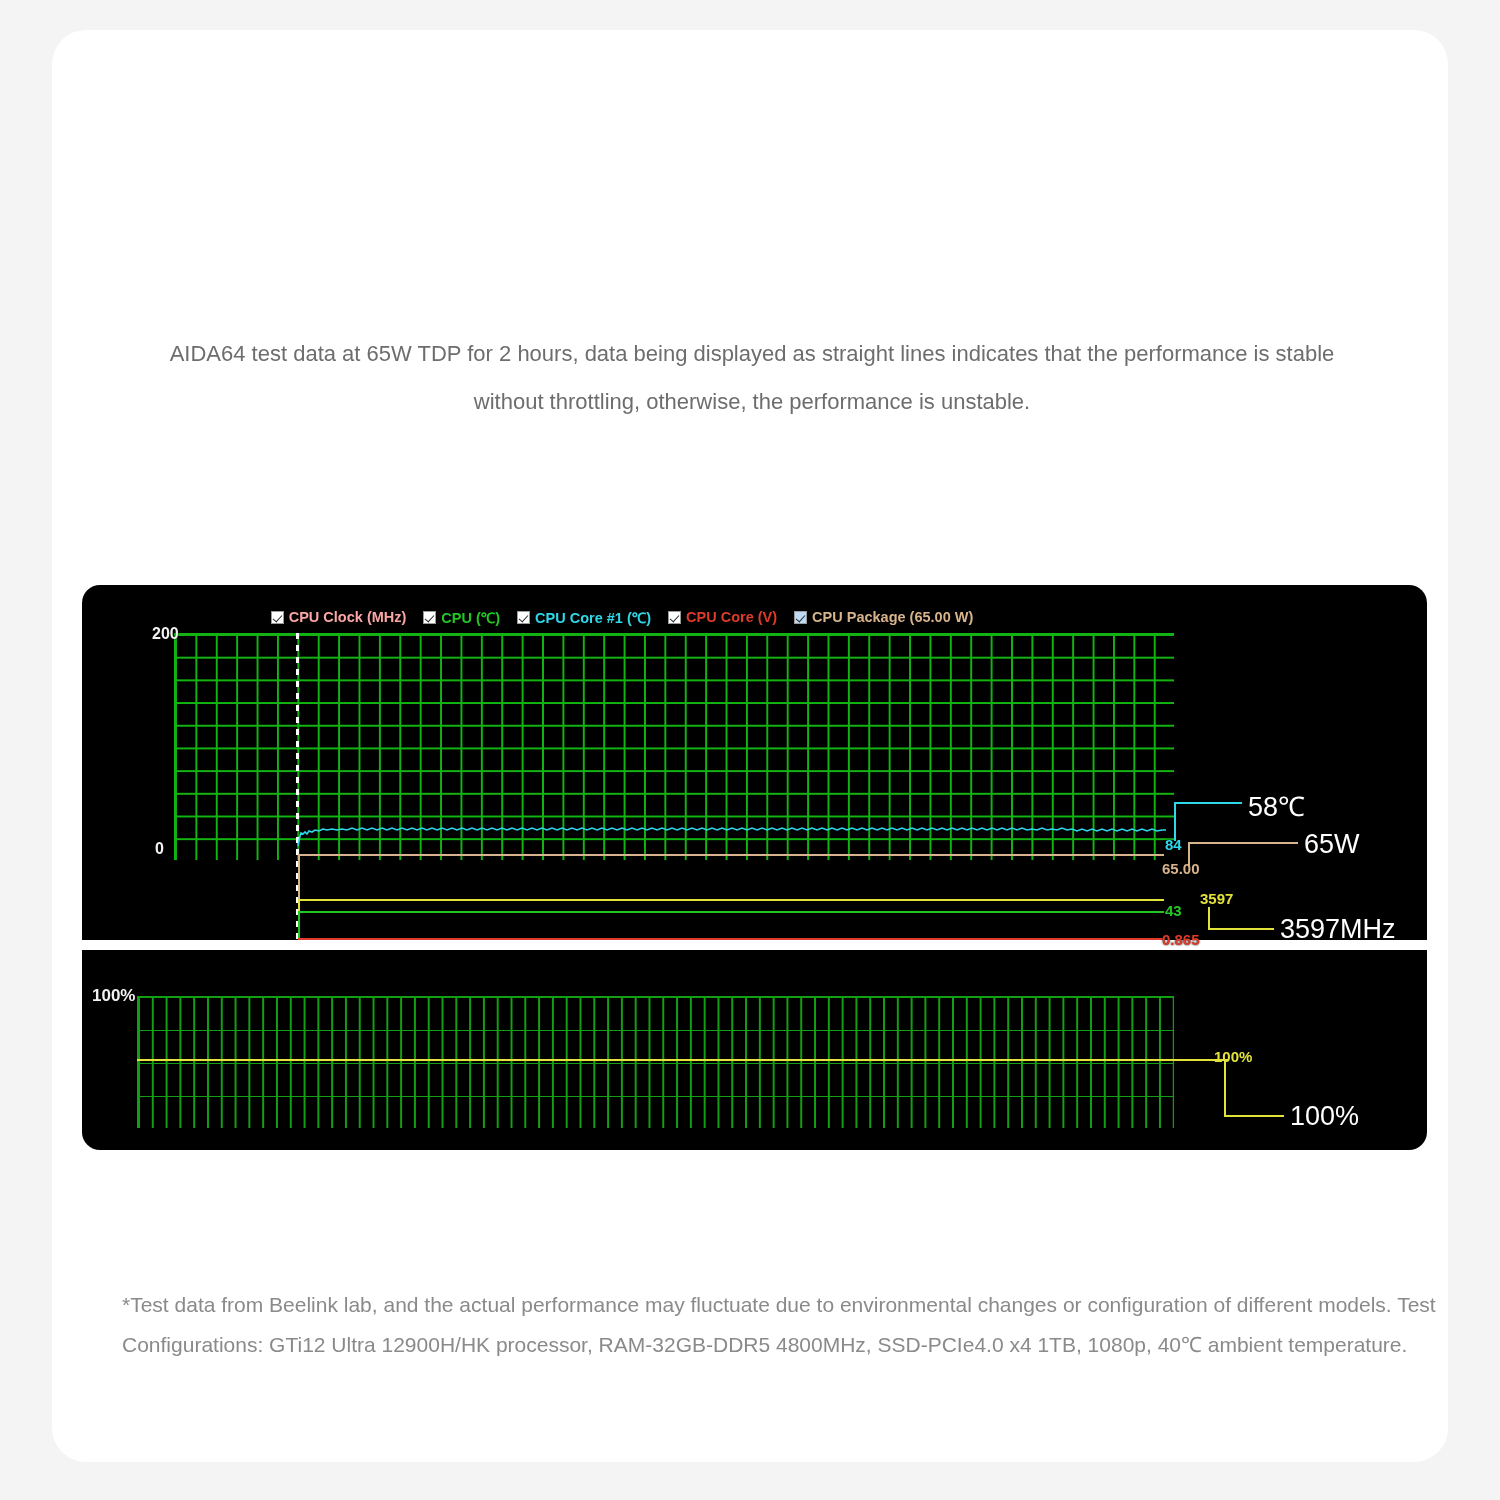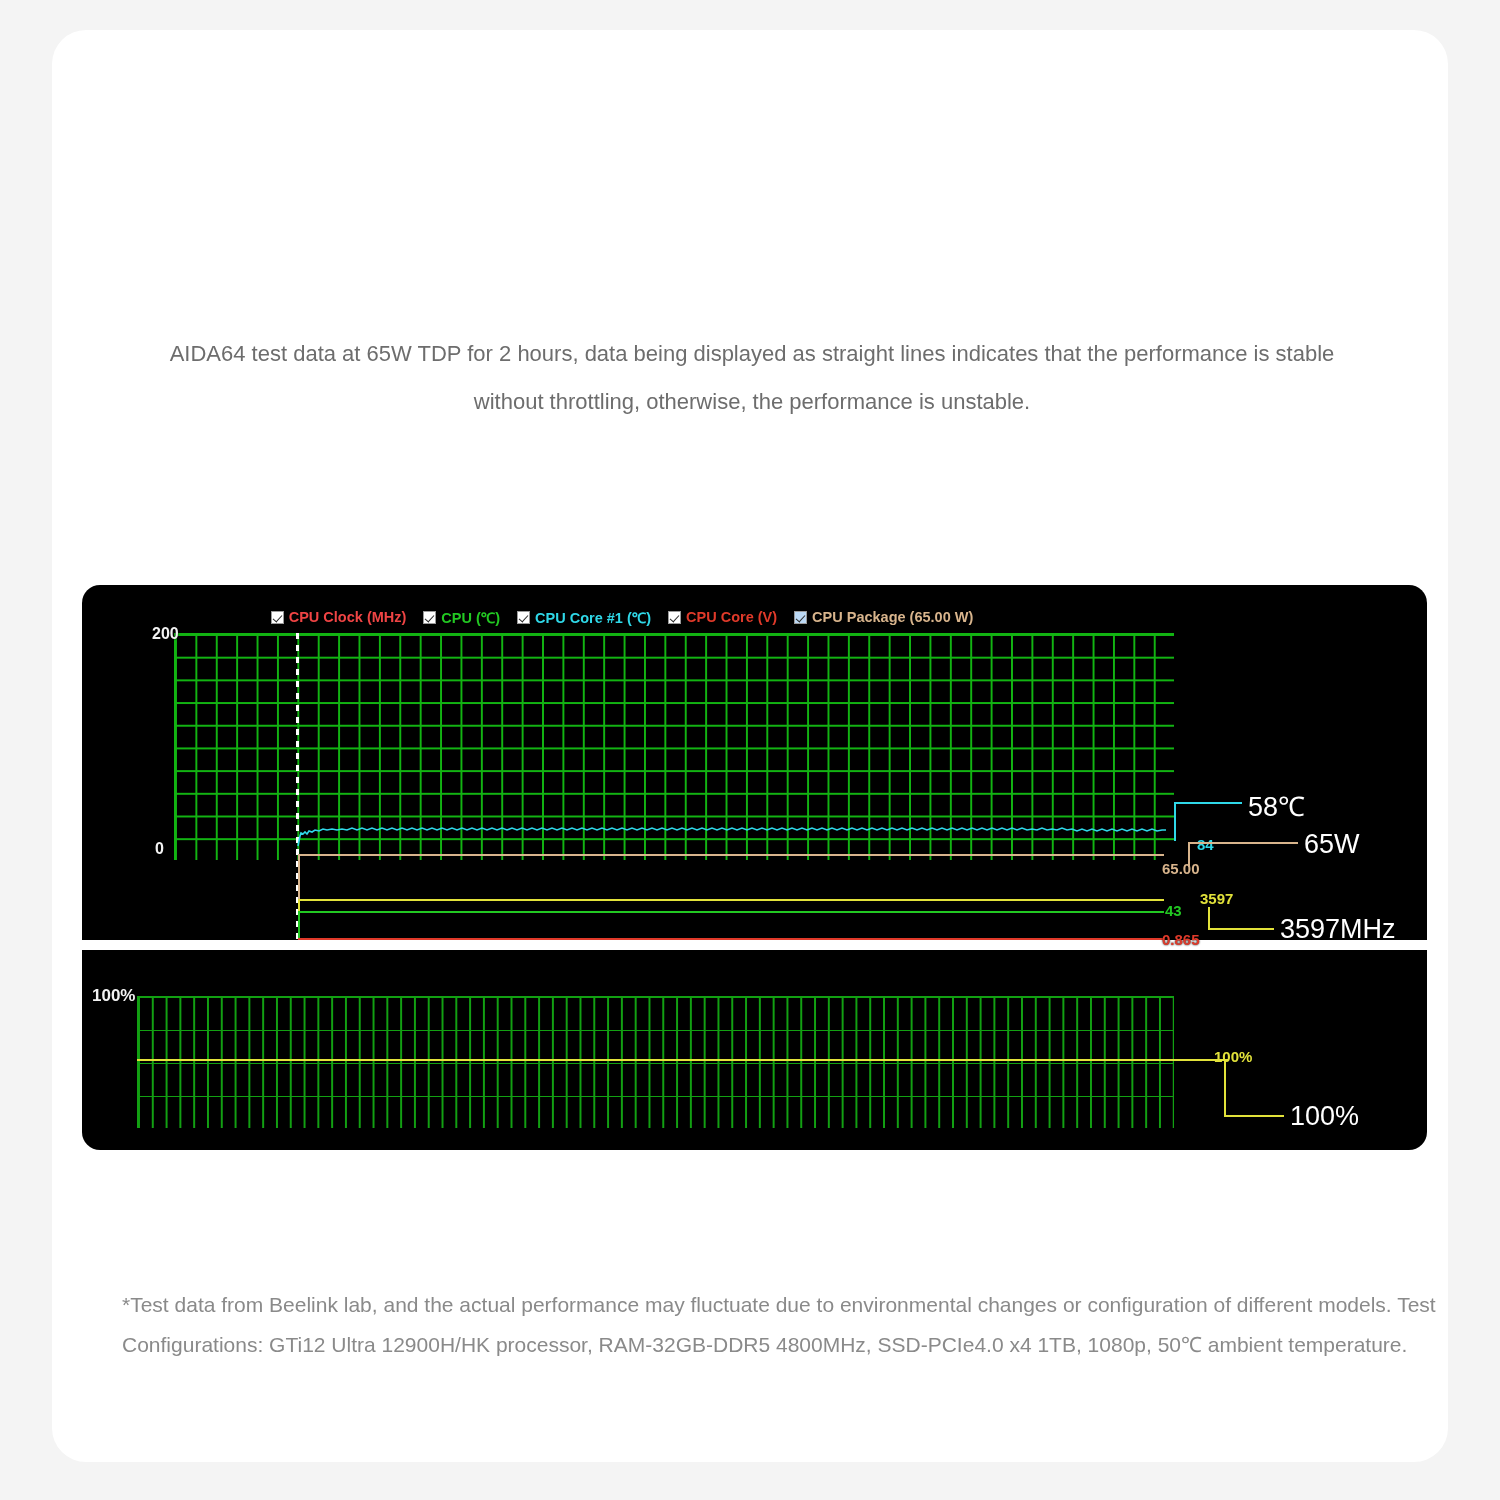--- a/index.html
+++ b/index.html
@@ -173,21 +173,21 @@
   .trace-core svg { display: block; width: 100%; height: 100%; }
 
   
   .readout {
     position: absolute;
     font-size: 15px;
     font-weight: bold;
     white-space: nowrap;
     text-shadow: 0 0 2px #000;
   }
-  .ro-84    { left: 1113px; top: 806px;  color: #2fd8e8; margin-left: 32px; }
+  .ro-84    { left: 1113px; top: 806px;  color: #2fd8e8; }
   .ro-6500  { left: 1110px; top: 830px;  color: #d8b48c; }
   .ro-3597  { left: 1148px; top: 860px;  color: #e2e23a; }
   .ro-28    { left: 1113px; top: 872px;  color: #22c822; }
   .ro-0865  { left: 1110px; top: 901px;  color: #e03a2a; }
 
   
   .callout {
     position: absolute;
     color: #ffffff;
     font-size: 27px;
@@ -256,21 +256,21 @@
 
 
   <div class="subtitle">AIDA64 test data at 65W TDP for 2 hours, data being displayed as straight lines indicates that the performance is stable without throttling, otherwise, the performance is unstable.</div>
 
   <div class="panel panel-top">
 
     <div class="legend">
 
       <div class="legend-item">
         <span class="cb"></span>
-        <span style="color:#ef4444">CPU Clock (MHz)</span>
+        <span style="color:#fca5a5">CPU Clock (MHz)</span>
       </div>
 
       <div class="legend-item">
         <span class="cb"></span>
         <span style="color:#22c822">CPU (℃)</span>
       </div>
 
       <div class="legend-item">
         <span class="cb"></span>
         <span style="color:#2fd8e8">CPU Core #1 (℃)</span>
@@ -352,15 +352,15 @@
     <div class="ax-label ax-bot-max">100%</div>
   </div>
 
   <div class="usage-trace"></div>
   <div class="ro-usage">100%</div>
 
   <div class="leader v ld-100-v"></div>
   <div class="leader h ld-100-h"></div>
   <div class="callout co-100">100%</div>
 
-  <div class="footnote">*Test data from Beelink lab, and the actual performance may fluctuate due to environmental changes or configuration of different models. Test Configurations: GTi12 Ultra 12900H/HK processor, RAM-32GB-DDR5 4800MHz, SSD-PCIe4.0 x4 1TB, 1080p, 50℃ ambient temperature.</div>
+  <div class="footnote">*Test data from Beelink lab, and the actual performance may fluctuate due to environmental changes or configuration of different models. Test Configurations: GTi12 Ultra 12900H/HK processor, RAM-32GB-DDR5 4800MHz, SSD-PCIe4.0 x4 1TB, 1080p, 40℃ ambient temperature.</div>
 
 </div>
 
 </body></html>

